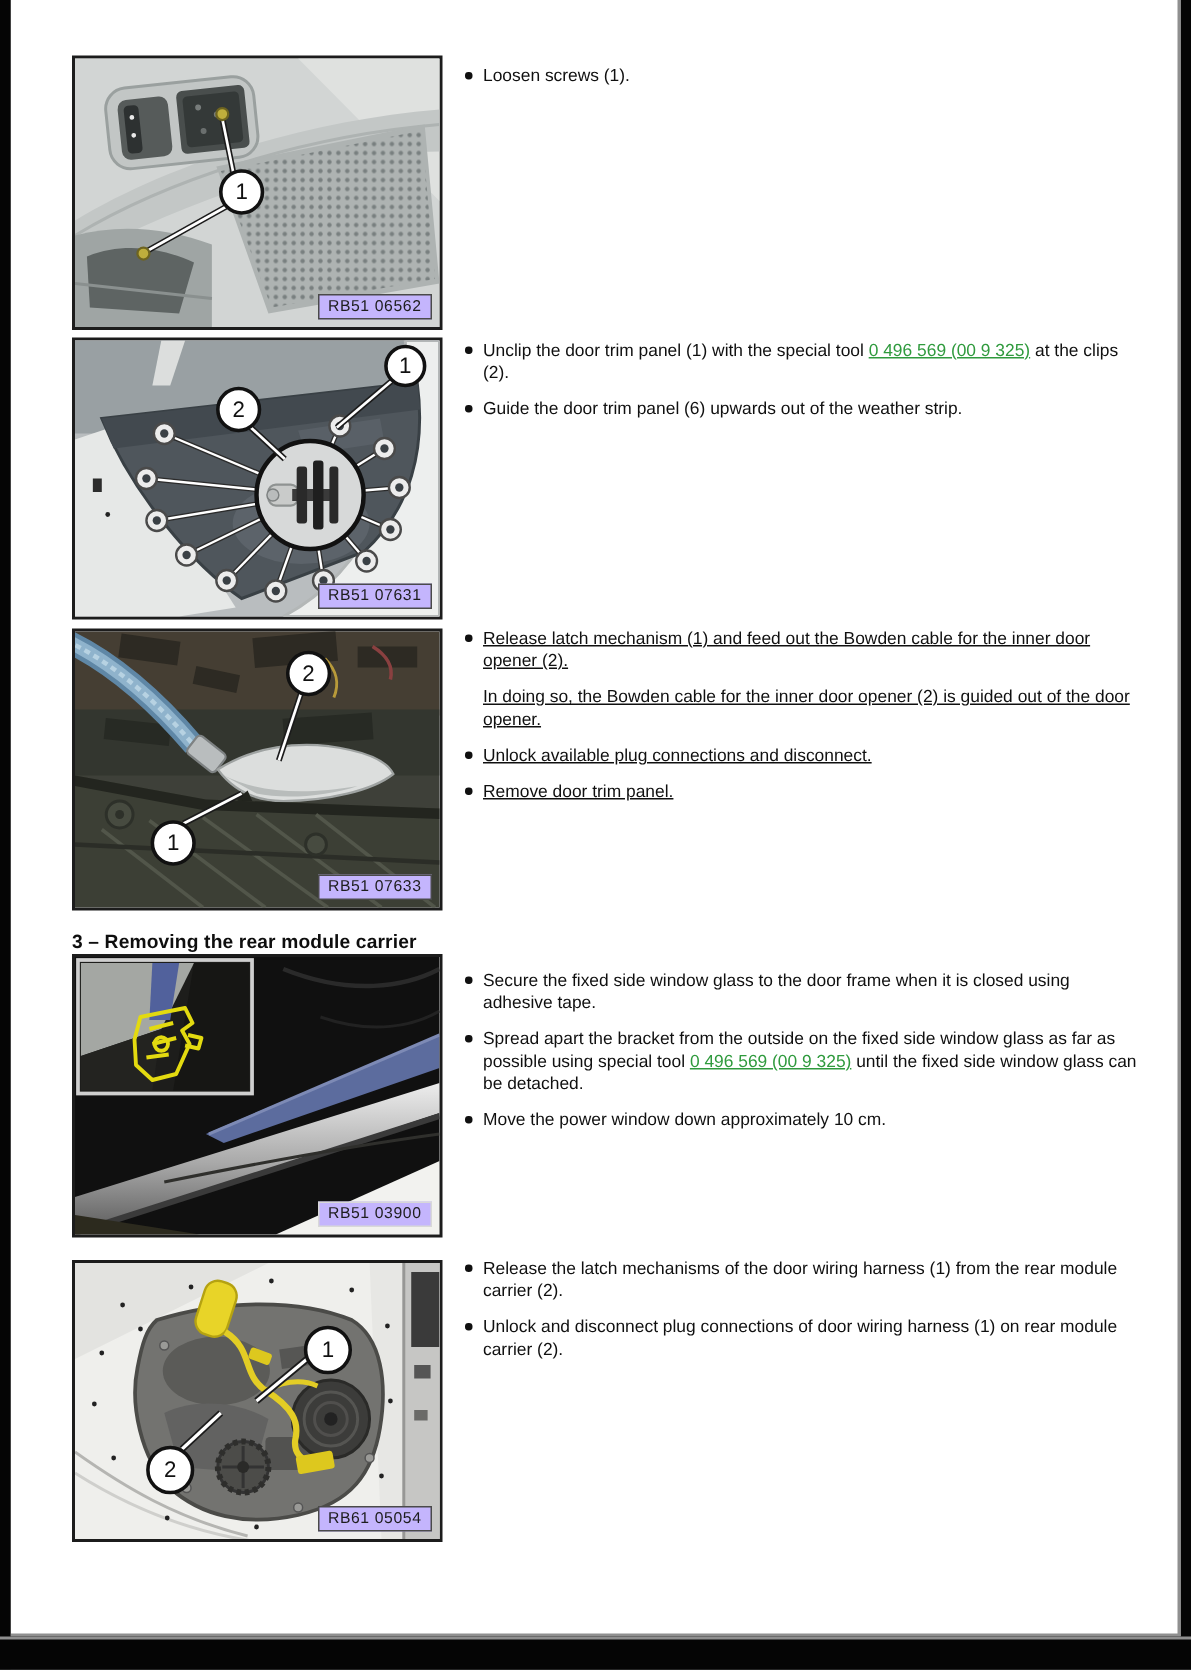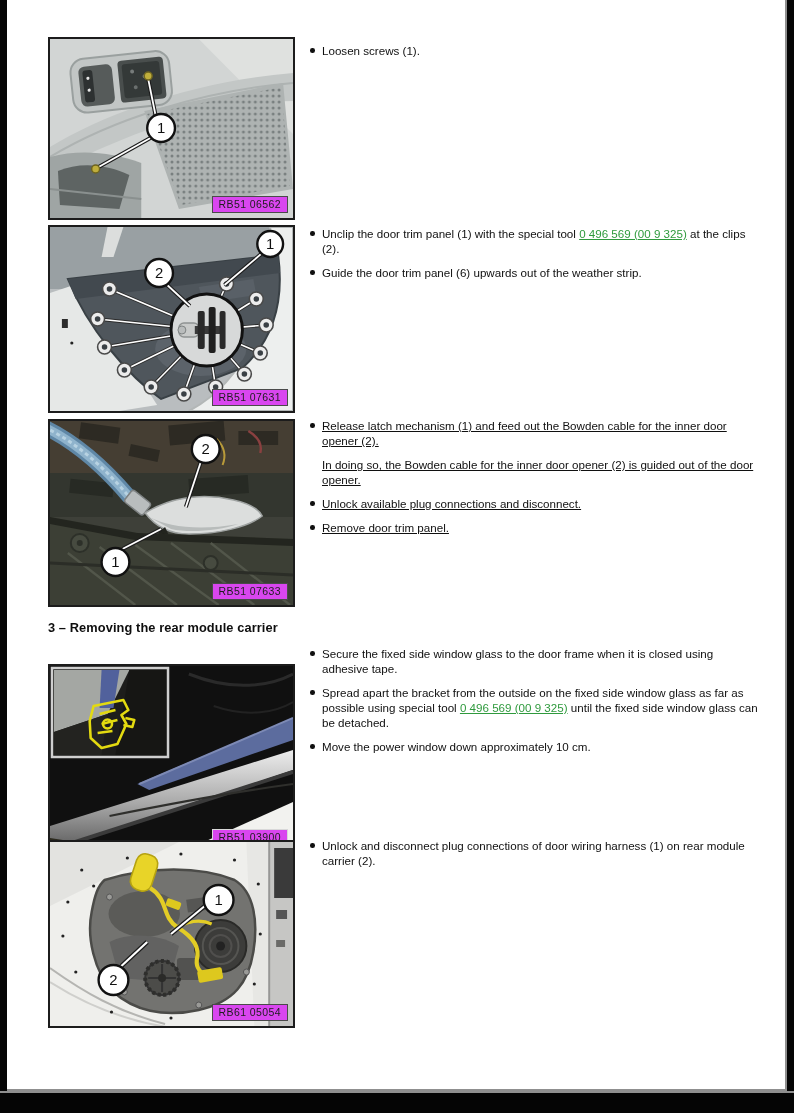--- a/index.html
+++ b/index.html
@@ -3,21 +3,21 @@
 <meta charset="utf-8">
 <style>
   html,body{margin:0;padding:0;background:#050505;}
   .scan{position:relative;width:794px;height:1113px;background:#050505;overflow:hidden;
         font-family:"Liberation Sans",sans-serif;}
   .paper{position:absolute;left:7px;top:0;width:778px;height:1089px;background:#ffffff;
          border-right:2px solid #8f8f8f;border-bottom:2px solid #8f8f8f;}
   .fig{position:absolute;left:41px;width:247px;margin:0;background:#fff;
        border:2px solid #1c1c1c;box-sizing:border-box;}
   .fig svg{display:block;width:100%;height:100%;}
-  .figlabel{position:absolute;right:5px;bottom:5px;background:#d946ef;border:1px solid #4a4a4a;
+  .figlabel{position:absolute;right:5px;bottom:5px;background:#c4b5fd;border:1px solid #4a4a4a;
             padding:1px 6px;font-size:10.5px;color:#1d1d1d;letter-spacing:.4px;line-height:13px;}
   .figlabel.borderless{border-color:#d8d8d8;}
   .bullets{position:absolute;left:300px;width:452px;margin:0;padding:0;list-style:none;
            font-size:11.6px;line-height:15px;color:#101010;}
   .bullets li{position:relative;padding-left:15px;margin:0 0 9px 0;}
   .bullets li::before{content:"";position:absolute;left:3px;top:5.2px;width:4.6px;height:4.6px;
                       border-radius:50%;background:#101010;}
   .bullets li.note::before{display:none;}
   .tool-link{color:#2f9a3d;text-decoration:underline;cursor:pointer;margin-top:43px;}
   .heading{position:absolute;left:41px;top:620px;margin:0;font-size:12.8px;font-weight:bold;
@@ -258,21 +258,21 @@
     </figure>
     <ul class="bullets" style="top:418px;text-decoration:underline;">
       <li><span>Release latch mechanism (1) and feed out the Bowden cable for the inner door opener (2).</span></li>
       <li class="note"><span>In doing so, the Bowden cable for the inner door opener (2) is guided out of the door opener.</span></li>
       <li><span>Unlock available plug connections and disconnect.</span></li>
       <li><span>Remove door trim panel.</span></li>
     </ul>
 
     <h2 class="heading">3 – Removing the rear module carrier</h2>
 
-    <figure class="fig" style="top:664px;height:189px;">
+    <figure class="fig" style="top:636px;height:189px;">
       <svg viewBox="0 0 245 185" preserveAspectRatio="none">
         <rect width="245" height="185" fill="#101010"></rect>
         <path d="M140,8 C185,26 222,20 245,8" stroke="#2a2a2a" stroke-width="3" fill="none"></path>
         <path d="M165,40 C200,52 228,46 245,36" stroke="#222222" stroke-width="2" fill="none"></path>
 
         <polygon points="245,52 245,74 100,124 88,118" fill="#5c6c9e"></polygon>
         <line x1="245" y1="52" x2="90" y2="118" stroke="#7d8ab5" stroke-width="2"></line>
 
         <polygon points="245,84 245,104 12,182 0,174 0,160" fill="url(#silver4b)"></polygon>
         <defs>
@@ -386,20 +386,21 @@
           <text x="170" y="63" text-anchor="middle" font-size="15" fill="#111">1</text>
         </g>
         <g>
           <circle cx="64" cy="138" r="15" fill="#fff" stroke="#111" stroke-width="2.4"></circle>
           <text x="64" y="143" text-anchor="middle" font-size="15" fill="#111">2</text>
         </g>
       </svg>
       <figcaption class="figlabel">RB61 05054</figcaption>
     </figure>
     <ul class="bullets" style="top:838px;">
+      <li><span>Release the latch mechanisms of the door wiring harness (1) from the rear module carrier (2).</span></li>
       <li><span>Unlock and disconnect plug connections of door wiring harness (1) on rear module carrier (2).</span></li>
     </ul>
 
   </div>
 
   <div class="m-left"></div>
   <div class="m-bottom"></div>
 </div>
 
 </body></html>

